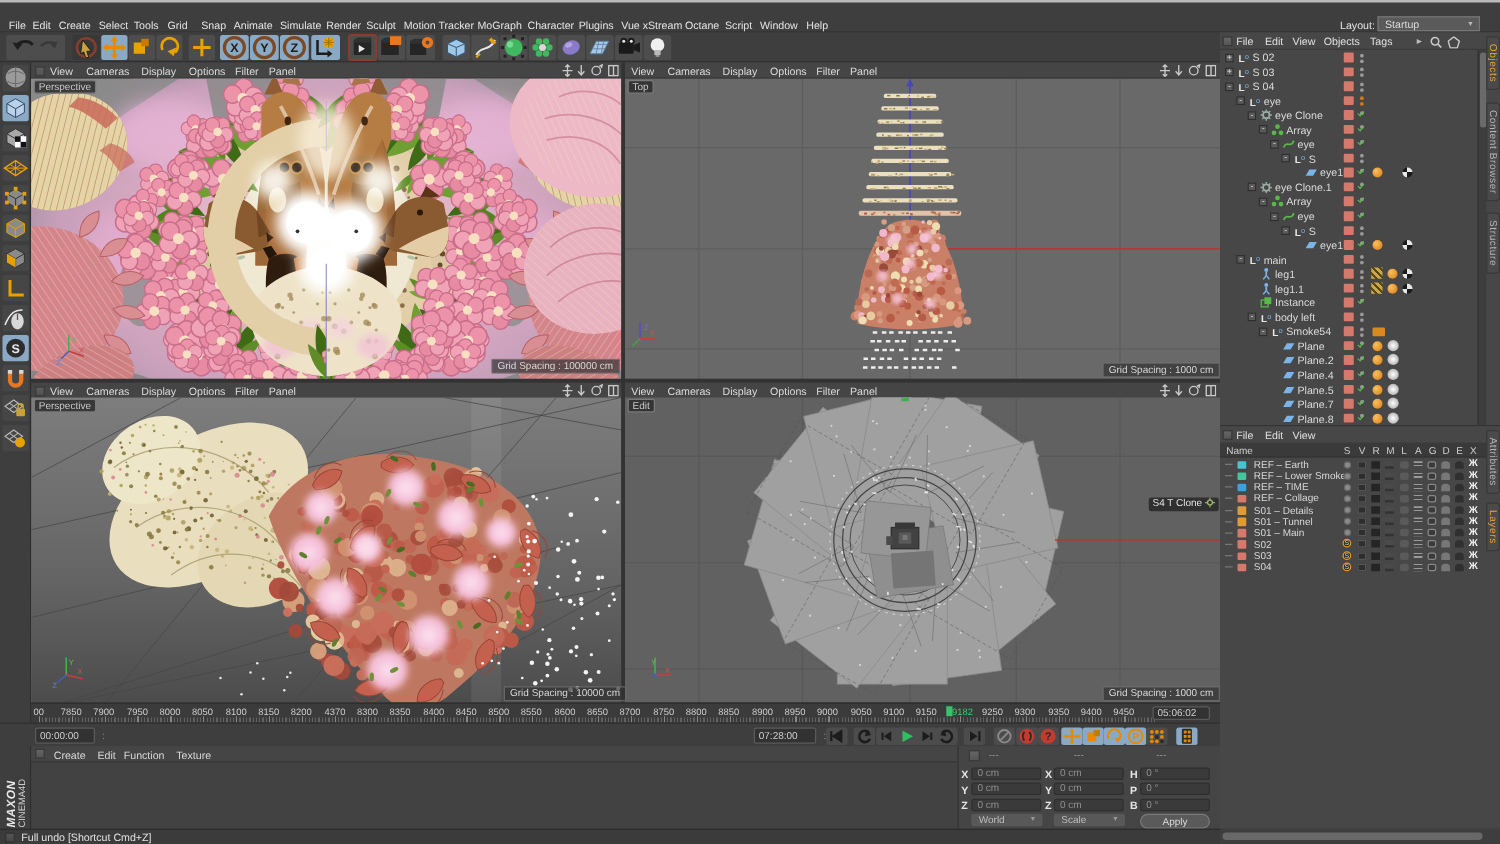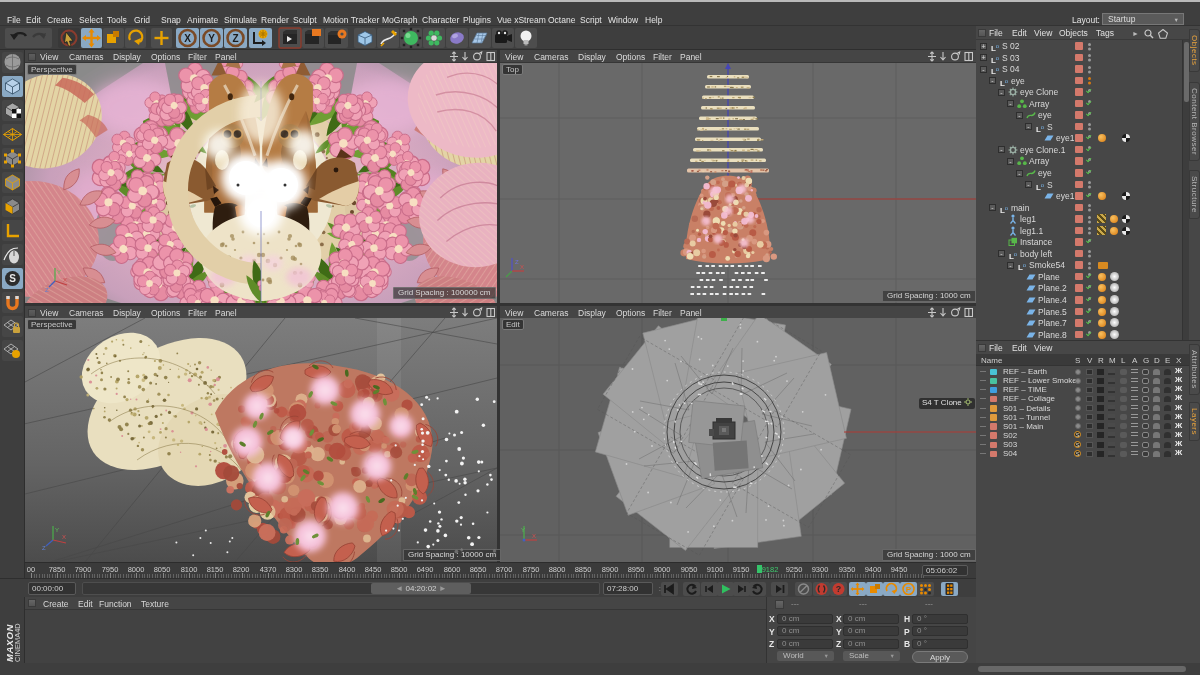--- a/index.html
+++ b/index.html
@@ -2570,21 +2570,21 @@
       <span class="num" style="left:137px">8050</span>
       <span class="num" style="left:164px">8100</span>
       <span class="num" style="left:190px">8150</span>
       <span class="num" style="left:216px">8200</span>
       <span class="num" style="left:243px">4370</span>
       <span class="num" style="left:269px">8300</span>
       <span class="num" style="left:295px">8350</span>
       <span class="num" style="left:322px">8400</span>
       <span class="num" style="left:348px">8450</span>
       <span class="num" style="left:374px">8500</span>
-      <span class="num" style="left:400px">6490</span>
+      <span class="num" style="left:400px">8550</span>
       <span class="num" style="left:427px">8600</span>
       <span class="num" style="left:453px">8650</span>
       <span class="num" style="left:479px">8700</span>
       <span class="num" style="left:506px">8750</span>
       <span class="num" style="left:532px">8800</span>
       <span class="num" style="left:558px">8850</span>
       <span class="num" style="left:585px">8900</span>
       <span class="num" style="left:611px">8950</span>
       <span class="num" style="left:637px">9000</span>
       <span class="num" style="left:664px">9050</span>
@@ -2595,23 +2595,20 @@
       <span class="num" style="left:795px">9300</span>
       <span class="num" style="left:822px">9350</span>
       <span class="num" style="left:848px">9400</span>
       <span class="num" style="left:874px">9450</span>
     <div style="position:absolute;left:732px;top:1.5px;width:5px;height:8px;background:#35c46a;"></div>
     <div class="tfield" style="left:897px;top:2px;width:46px;height:11px;line-height:9px;">05:06:02</div>
   </div>
 
   <div class="abs" id="transport">
     <div class="tfield" style="left:28px;width:48px;">00:00:00<span style="position:absolute;right:-9px;top:0px;color:#999;font-size:8px;">:</span></div>
-    <div style="position:absolute;left:82px;top:2.5px;width:518px;height:13px;background:#373737;border:1px solid #4e4e4e;border-radius:2px;">
-      <div style="position:absolute;left:288px;top:0px;width:100px;height:11px;background:#5e5e5e;border-radius:2px;color:#cfcfcf;font-size:8px;text-align:center;line-height:11px;"><span style="color:#999;">◄</span> 04:20:02 <span style="color:#999;">►</span></div>
-    </div>
     <div class="tfield" style="left:603px;width:50px;">07:28:00<span style="position:absolute;right:-9px;top:0px;color:#999;font-size:8px;">:</span></div>
     <div class="pbtn" style="left:661px;">
         <svg width="17" height="14">
           <path d="M4,3 v8 M12,3 L6,7 L12,11 Z" stroke="#1c1c1c" stroke-width="1.8" fill="#1c1c1c"></path>
         </svg>
       </div>
     <div class="pbtn" style="left:683px;">
         <svg width="17" height="14">
           <path d="M12.5,4.5 A4.5,4.5 0 1 0 13,9" stroke="#1c1c1c" stroke-width="2" fill="none"></path>
           <path d="M10,2 L14,6 L9,7 Z" fill="#1c1c1c"></path>
@@ -2755,16 +2752,20 @@
         <div class="cfield" style="left:145px;top:16.5px;width:56px;">0 °</div>
       <div class="clabel" style="left:137px;top:29.5px;">P</div>
         <div class="cfield" style="left:145px;top:29px;width:56px;">0 °</div>
       <div class="clabel" style="left:137px;top:42px;">B</div>
         <div class="cfield" style="left:145px;top:41.5px;width:56px;">0 °</div>
       <div class="cdrop" style="left:10px;top:54px;">World<span style="position:absolute;right:5px;top:0;color:#999;font-size:5.5px;">▼</span></div>
       <div class="cdrop" style="left:76px;top:54px;">Scale<span style="position:absolute;right:5px;top:0;color:#999;font-size:5.5px;">▼</span></div>
       <div style="position:absolute;left:145px;top:54px;width:56px;height:12px;background:#5a5a5a;border:1px solid #7a7a7a;border-radius:6px;color:#dcdcdc;font-size:8px;text-align:center;line-height:11px;">Apply</div>
     </div>
   </div>
+  <div class="abs" id="statusbar">
+    <span style="position:absolute;left:4px;top:2px;width:8px;height:8px;background:linear-gradient(#555,#484848);border:1px solid #333;"></span>
+    <span style="position:absolute;left:17px;top:1px;">Full undo [Shortcut Cmd+Z]</span>
+  </div>
   <div class="abs" id="rbottom">
       <div class="hscroll"></div>
     </div>
 </div>
 
 </body></html>

